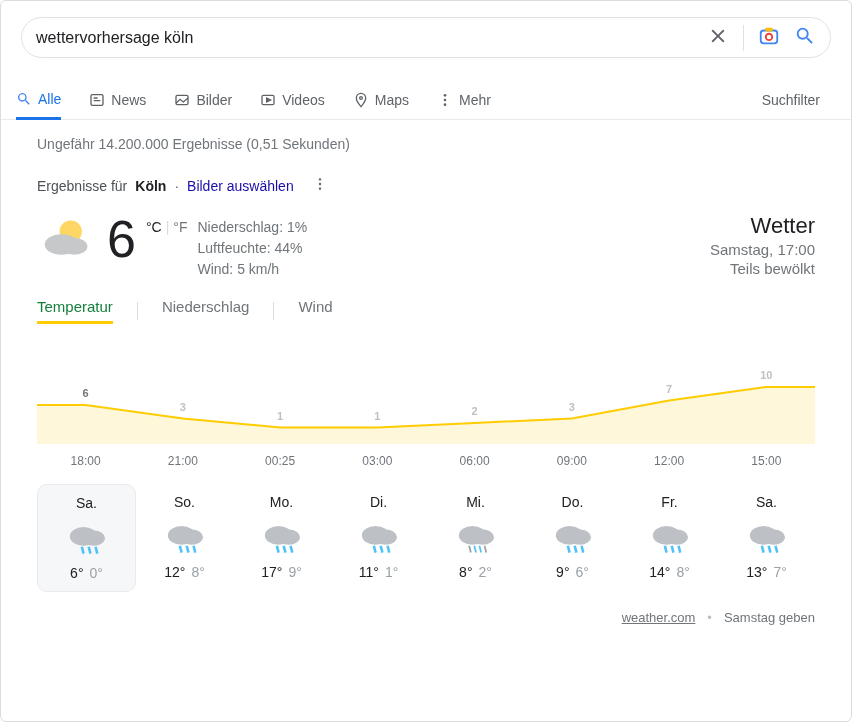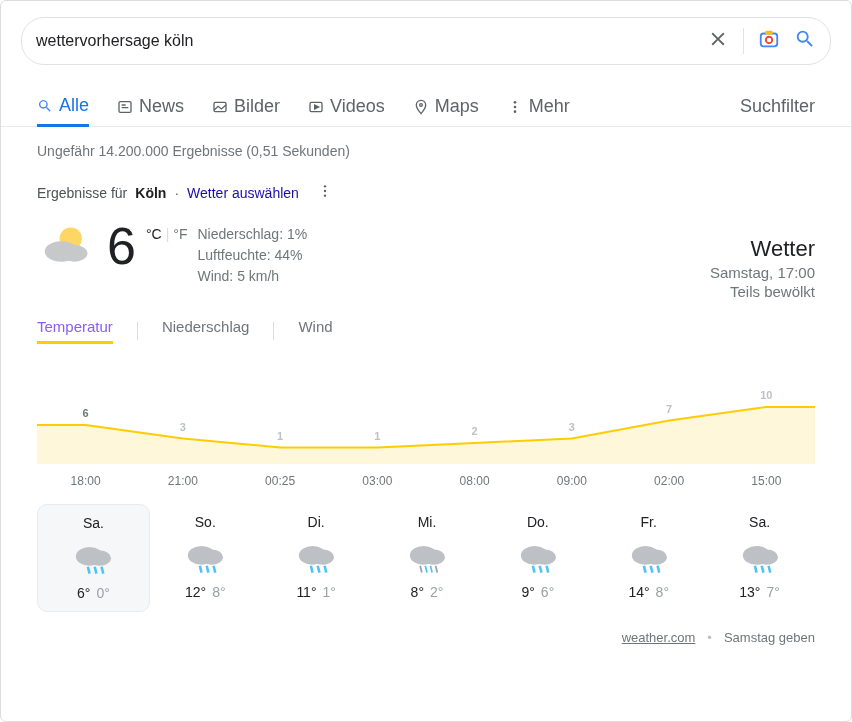--- a/index.html
+++ b/index.html
@@ -1,43 +1,43 @@
 <!DOCTYPE html>
 <html><head>
 <meta charset="utf-8">
 <style>
   * { box-sizing: border-box; margin: 0; padding: 0; }
   body { font-family: Arial, sans-serif; background: #fff; color: #202124; width: 852px; height: 722px; overflow: hidden; border: 1px solid #dadce0; border-radius: 6px; }
-  .searchbar { margin: 16px 20px 0 20px; height: 48px; border: 1px solid #dfe1e5; border-radius: 23px; display: flex; align-items: center; padding: 0 14px; }
+  .searchbar { margin: 16px 20px 0 20px; height: 41px; border: 1px solid #dfe1e5; border-radius: 23px; display: flex; align-items: center; padding: 0 14px; }
   .searchbar input { flex: 1; border: none; outline: none; font-size: 16px; color: #202124; }
   .sb-icons { display: flex; align-items: center; gap: 14px; }
   .sb-divider { width: 1px; height: 26px; background: #dfe1e5; }
-  .tabs { display: flex; align-items: center; gap: 28px; padding: 0 36px; margin-top: 22px; height: 40px; border-bottom: 1px solid #e8eaed; font-size: 18px; color: #5f6368; position: relative; }
+  .tabs { display: flex; align-items: center; gap: 28px; padding: 0 15px; margin-top: 22px; height: 40px; border-bottom: 1px solid #e8eaed; font-size: 14px; color: #5f6368; position: relative; }
   .tab { display: flex; align-items: center; gap: 6px; height: 100%; cursor: pointer; }
   .tab.active { color: #1a73e8; border-bottom: 3px solid #1a73e8; margin-bottom: -1px; }
-  .filter { margin-left: auto; margin-right: 0; }
+  .filter { margin-left: auto; margin-right: 16px; }
   .results-info { color: #70757a; font-size: 14px; padding: 16px 36px 0 36px; }
   .loc-row { display: flex; align-items: center; gap: 8px; padding: 24px 36px 0 36px; font-size: 14px; color: #4d5156; text-align: right; }
   .loc-row .place { color: #202124; }
   .loc-row .region { color: #1a0dab; cursor: pointer; }
   .weather-card { padding: 18px 36px 10px 36px; }
   .wc-top { display: flex; justify-content: space-between; }
   .wc-left { display: flex; gap: 10px; align-items: flex-start; }
   .wc-temp { font-size: 52px; font-weight: 400; line-height: 1; }
   .wc-units { font-size: 14px; color: #70757a; display: flex; gap: 4px; padding-top: 6px; }
   .wc-units .sel { color: #202124; }
   .wc-units .bar { color: #dadce0; }
   .wc-stats { font-size: 14px; color: #70757a; line-height: 1.5; padding-top: 4px; }
   .wc-right { text-align: right; }
-  .wc-title { font-size: 22px; color: #202124; margin-top: 16px; }
+  .wc-title { font-size: 22px; color: #202124; }
   .wc-dt { font-size: 15px; color: #70757a; margin-top: 2px; }
   .wc-cond { font-size: 15px; color: #70757a; margin-top: 2px; }
   .wtabs { display: flex; gap: 24px; margin-top: 18px; font-size: 15px; }
   .wtab { padding-bottom: 6px; cursor: pointer; color: #70757a; }
-  .wtab.active { color: #8b5cf6; border-bottom: 3px solid #fc0; }
+  .wtab.active { color: #15803d; border-bottom: 3px solid #fc0; }
   .wtab-sep { width: 1px; height: 18px; background: #dadce0; align-self: center; }
   .chart-wrap { margin-top: 40px; position: relative; height: 80px; }
   .chart-wrap svg { width: 100%; height: 100%; display: block; }
   .chart-labels { position: absolute; inset: 0; }
   .chart-label { position: absolute; font-size: 11px; color: #bdc1c6; font-weight: bold; transform: translateX(-50%); }
   .chart-label.cur { color: #70757a; }
   .time-row { display: flex; margin-top: 10px; font-size: 12px; color: #70757a; }
   .time-row div { flex: 1; text-align: center; }
   .days-row { display: flex; margin-top: 16px; gap: 0; }
   .day { flex: 1; text-align: center; padding: 10px 0 10px 0; border-radius: 10px; cursor: pointer; }
@@ -128,21 +128,21 @@
     <span>Suchfilter</span>
   </div>
 </div>
 
 <div class="results-info">Ungefähr 14.200.000 Ergebnisse (0,51 Sekunden)</div>
 
 <div class="loc-row">
   <span>Ergebnisse für </span>
   <b class="place">Köln</b>
   <span style="color:#5f6368">·</span>
-  <span class="region">Wetter auswählen</span>
+  <span class="region">Bilder auswählen</span>
   <span style="margin-left:10px;color:#5f6368">
     <svg class="ic16" viewBox="0 0 24 24" fill="#5f6368">
         <circle cx="12" cy="5" r="1.8"></circle>
         <circle cx="12" cy="12" r="1.8"></circle>
         <circle cx="12" cy="19" r="1.8"></circle>
       </svg>
   </span>
 </div>
 
 <div class="weather-card">
@@ -196,23 +196,23 @@
         <span class="chart-label" style="left: 68.75%; top: 36.5px;">3</span>
         <span class="chart-label" style="left: 81.25%; top: 18.5px;">7</span>
         <span class="chart-label" style="left: 93.75%; top: 5px;">10</span>
       </div>
   </div>
   <div class="time-row" id="time-row">
       <div>18:00</div>
       <div>21:00</div>
       <div>00:25</div>
       <div>03:00</div>
-      <div>08:00</div>
+      <div>06:00</div>
       <div>09:00</div>
-      <div>02:00</div>
+      <div>12:00</div>
       <div>15:00</div>
     </div>
 
   <div class="days-row" id="days-row">
       <div class="day sel">
         <div class="day-name">Sa.</div>
         <div class="day-ico">
           <svg width="48" height="42" viewBox="0 0 56 46">
             <ellipse cx="24" cy="20" rx="16" ry="11" fill="#bdc1c6"></ellipse>
             <ellipse cx="36" cy="22" rx="13" ry="9" fill="#bdc1c6"></ellipse>
@@ -228,20 +228,33 @@
         <div class="day-ico">
           <svg width="48" height="42" viewBox="0 0 56 46">
             <ellipse cx="24" cy="20" rx="16" ry="11" fill="#bdc1c6"></ellipse>
             <ellipse cx="36" cy="22" rx="13" ry="9" fill="#bdc1c6"></ellipse>
             <line x1="22" y1="32" x2="24" y2="40" stroke="#4fc3f7" stroke-width="3"></line>
             <line x1="30" y1="32" x2="32" y2="40" stroke="#4fc3f7" stroke-width="3"></line>
             <line x1="38" y1="32" x2="40" y2="40" stroke="#4fc3f7" stroke-width="3"></line>
           </svg>
         </div>
         <div class="day-temps"><span class="hi">12°</span><span class="lo">8°</span></div>
+      </div>
+      <div class="day">
+        <div class="day-name">Mo.</div>
+        <div class="day-ico">
+          <svg width="48" height="42" viewBox="0 0 56 46">
+            <ellipse cx="24" cy="20" rx="16" ry="11" fill="#bdc1c6"></ellipse>
+            <ellipse cx="36" cy="22" rx="13" ry="9" fill="#bdc1c6"></ellipse>
+            <line x1="22" y1="32" x2="24" y2="40" stroke="#4fc3f7" stroke-width="3"></line>
+            <line x1="30" y1="32" x2="32" y2="40" stroke="#4fc3f7" stroke-width="3"></line>
+            <line x1="38" y1="32" x2="40" y2="40" stroke="#4fc3f7" stroke-width="3"></line>
+          </svg>
+        </div>
+        <div class="day-temps"><span class="hi">17°</span><span class="lo">9°</span></div>
       </div>
       <div class="day">
         <div class="day-name">Di.</div>
         <div class="day-ico">
           <svg width="48" height="42" viewBox="0 0 56 46">
             <ellipse cx="24" cy="20" rx="16" ry="11" fill="#bdc1c6"></ellipse>
             <ellipse cx="36" cy="22" rx="13" ry="9" fill="#bdc1c6"></ellipse>
             <line x1="22" y1="32" x2="24" y2="40" stroke="#4fc3f7" stroke-width="3"></line>
             <line x1="30" y1="32" x2="32" y2="40" stroke="#4fc3f7" stroke-width="3"></line>
             <line x1="38" y1="32" x2="40" y2="40" stroke="#4fc3f7" stroke-width="3"></line>

